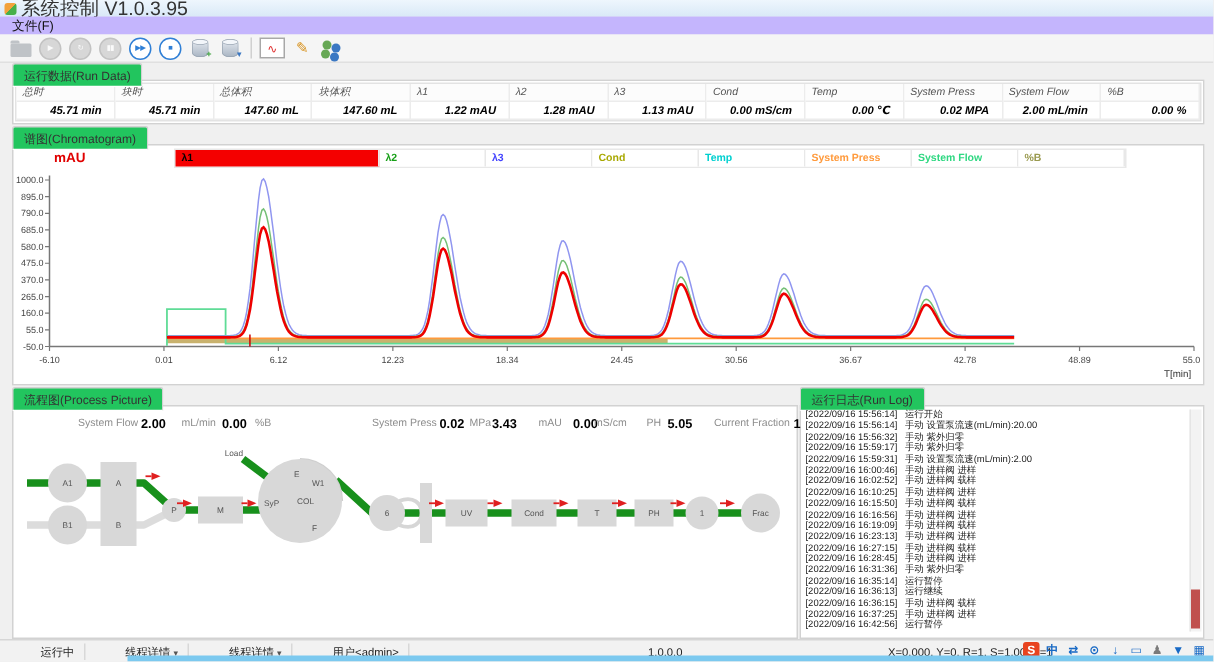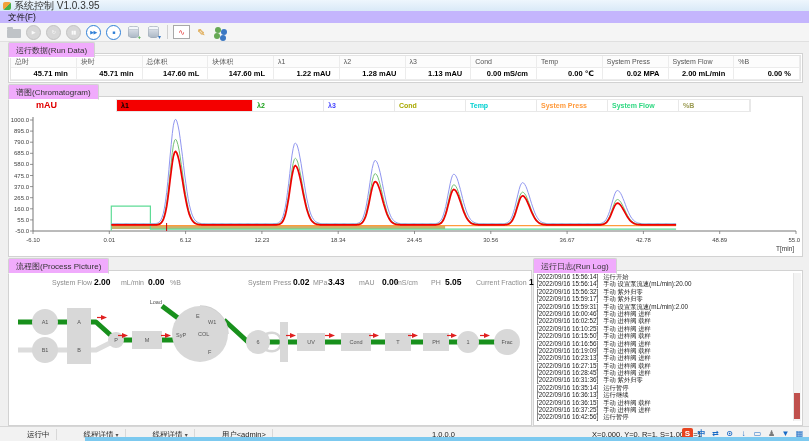--- a/index.html
+++ b/index.html
@@ -2,21 +2,21 @@
 <html><head>
 <meta charset="utf-8">
 <style>
   html,body{margin:0;padding:0;}
   body{width:809px;height:441px;position:relative;background:#f0f0f0;
        font-family:"Liberation Sans","DejaVu Sans",sans-serif;overflow:hidden;font-size:8px;color:#222;}
   .abs{position:absolute;}
 
   
   .titlebar{left:0;top:0;width:809px;height:11px;background:linear-gradient(#eef6fd,#d9e9f7);
-            display:flex;align-items:center;padding-left:3px;box-sizing:border-box;font-size:10px;color:#333;}
+            display:flex;align-items:center;padding-left:3px;box-sizing:border-box;font-size:13px;color:#333;}
   .app-icon{width:8px;height:8px;border-radius:2px;margin-right:3px;
             background:linear-gradient(135deg,#f2a23c 0 50%,#46b04a 50% 100%);}
 
   
   .menubar{left:0;top:11px;width:809px;height:12px;background:#c4b5fd;}
   .menu-item{display:inline-block;padding:1px 8px;font-size:8.5px;color:#111;}
   .toolbar{left:0;top:23px;width:809px;height:19px;background:#f5f5f5;border-bottom:1px solid #e0e0e0;
            display:flex;align-items:center;gap:3px;padding-left:5px;box-sizing:border-box;}
   .tbtn{width:17px;height:16px;display:flex;align-items:center;justify-content:center;}
   .tbtn .ring{width:13px;height:13px;border-radius:50%;display:flex;align-items:center;justify-content:center;
@@ -34,21 +34,21 @@
               align-items:center;justify-content:center;color:#e03030;font-size:8px;}
   .icon-pencil{font-size:10px;color:#d8921e;}
   .icon-users{width:15px;height:13px;position:relative;}
   .icon-users::before{content:"";position:absolute;left:1px;top:1px;width:6px;height:6px;border-radius:50%;
               background:#67a855;box-shadow:-1px 6px 0 0px #67a855;}
   .icon-users::after{content:"";position:absolute;left:7px;top:3px;width:6px;height:6px;border-radius:50%;
               background:#3b78c3;box-shadow:-1px 6px 0 0px #3b78c3;}
   .tsep{width:1px;height:14px;background:#d0d0d0;margin:0 2px;}
 
   
-  .gtab{background:#f0abfc;border:1px solid #d2d2d2;border-bottom:1px solid #fff;
+  .gtab{background:#22c55e;border:1px solid #d2d2d2;border-bottom:1px solid #fff;
         font-size:8px;color:#333;padding:2px 7px 1px 7px;border-radius:2px 2px 0 0;z-index:3;}
   .panel{background:#fff;border:1px solid #d2d2d2;z-index:1;}
 
   
   .rd-row{display:grid;grid-template-columns:repeat(12,1fr);}
   .rd-cell{border-right:1px solid #ececec;border-bottom:1px solid #ececec;box-sizing:border-box;
            height:12px;line-height:12px;overflow:hidden;white-space:nowrap;}
   .rd-h{font-size:7px;color:#555;text-align:left;padding-left:4px;background:#fcfcfc;}
   .rd-v{font-size:7.5px;font-weight:bold;color:#000;text-align:right;padding-right:8px;}
 
@@ -126,21 +126,21 @@
     </div>
     <div class="tbtn">
       <span class="icon-pencil">✎</span>
     </div>
     <div class="tbtn">
       <span class="icon-users"></span>
     </div>
   </div>
 
 <div class="abs gtab" style="left:8px;top:42px;">运行数据(Run Data)</div>
-<div class="abs panel" style="left:8px;top:53px;width:793px;height:28px;">
+<div class="abs panel" style="left:8px;top:53px;width:793px;height:28px;font-style:italic;">
   <div style="margin:1px;border:1px solid #e3e3e3;">
     <div class="rd-row">
         <div class="rd-cell rd-h">总时</div>
         <div class="rd-cell rd-h">块时</div>
         <div class="rd-cell rd-h">总体积</div>
         <div class="rd-cell rd-h">块体积</div>
         <div class="rd-cell rd-h">λ1</div>
         <div class="rd-cell rd-h">λ2</div>
         <div class="rd-cell rd-h">λ3</div>
         <div class="rd-cell rd-h">Cond</div>

